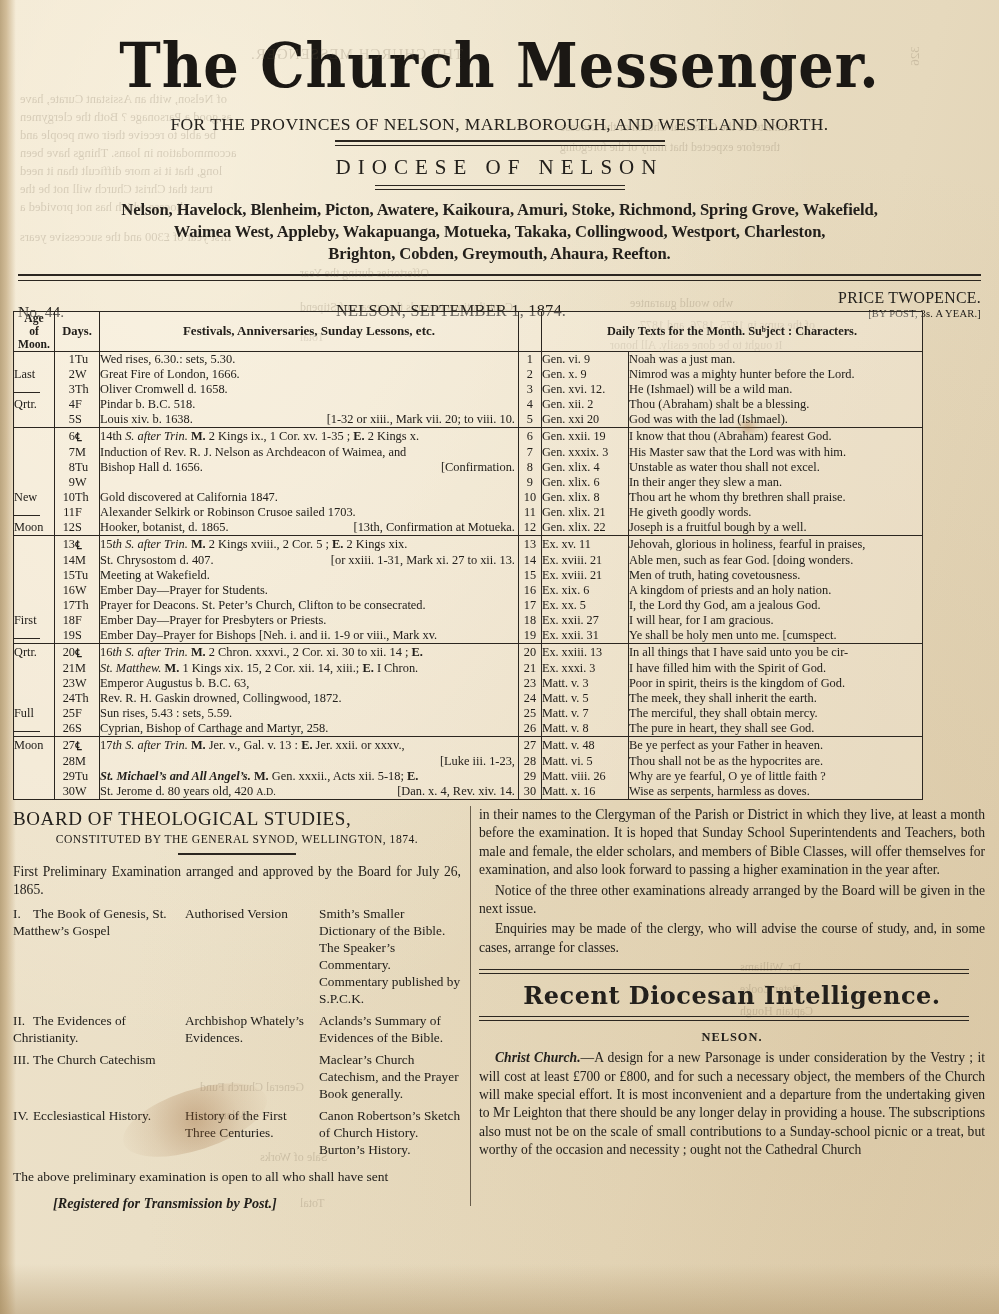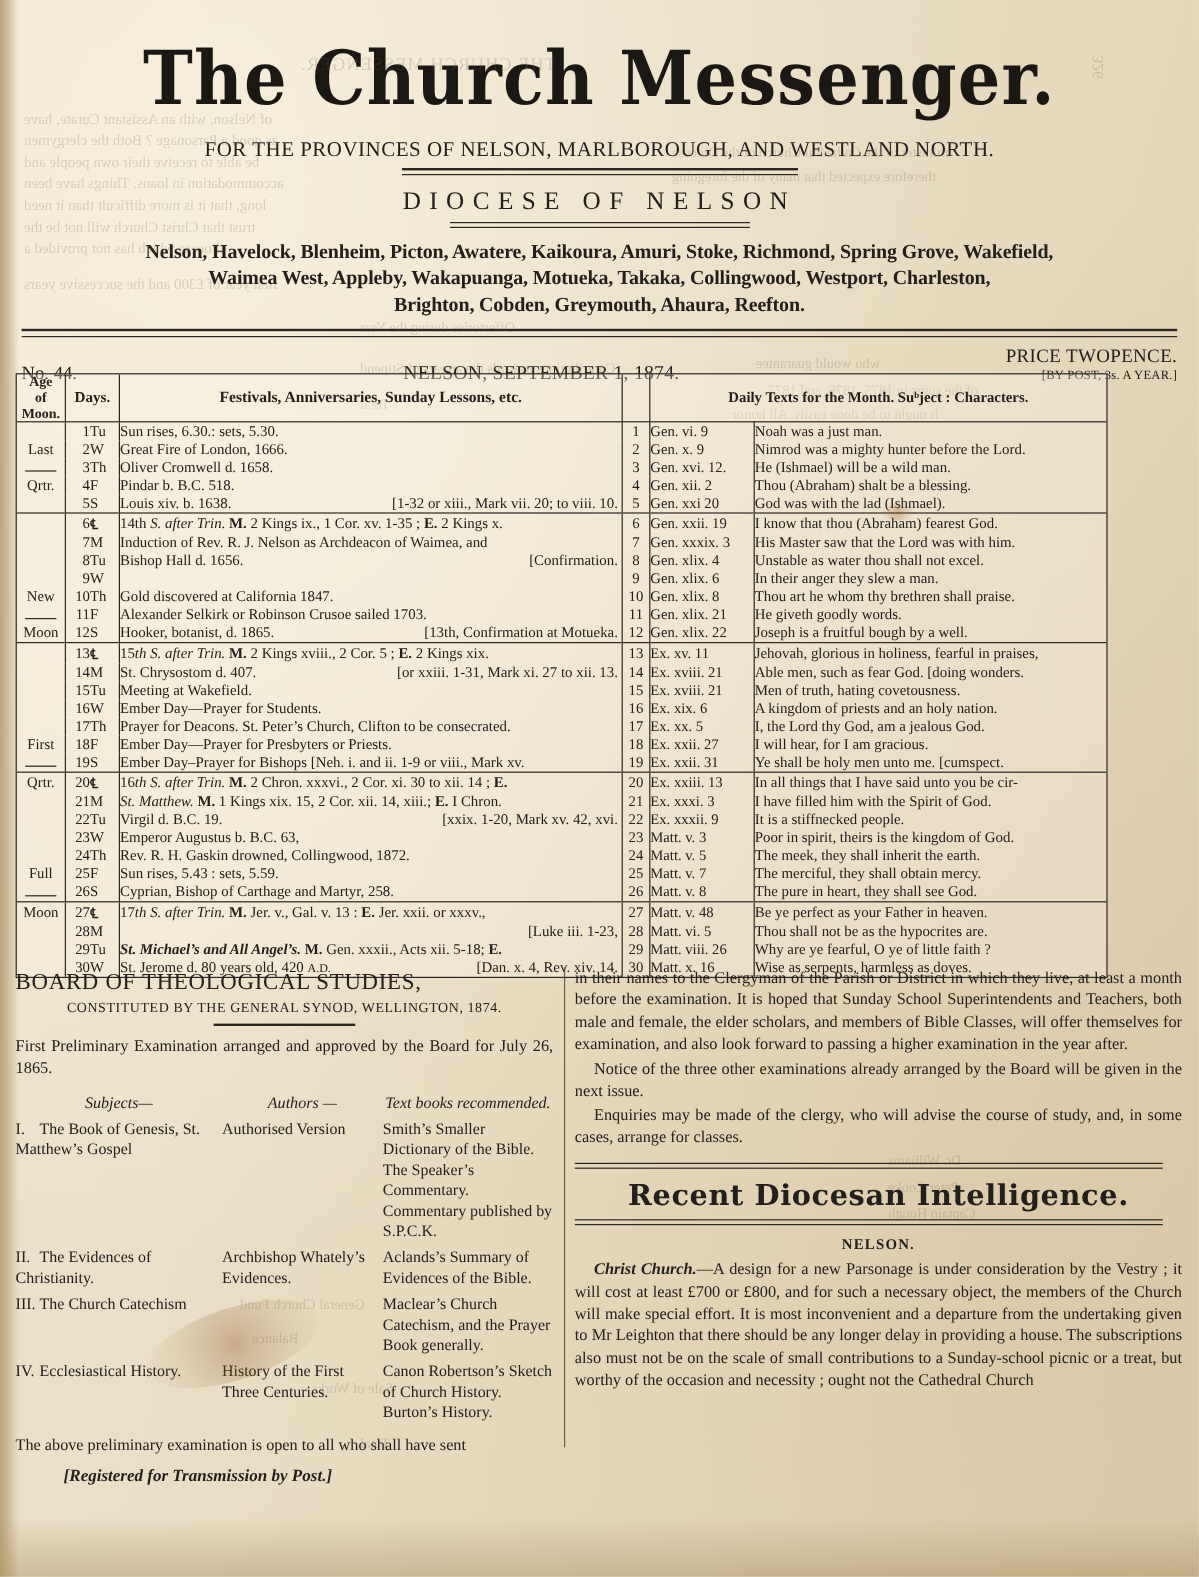--- a/index.html
+++ b/index.html
@@ -134,21 +134,21 @@
     border-right:1.6px solid #2b2620;border-bottom:1.3px solid #2b2620;
     padding:4px 0;
   }
   .hdr-dnum{width:22px;border-bottom:1.3px solid #2b2620;border-right:1.1px solid #2b2620;}
   .hdr-texts{
     text-align:center;font-size:12.3px;font-weight:bold;
     border-bottom:1.3px solid #2b2620;
     padding:4px 0;
   }
   .c-moon{
-    width:40px;text-align:center;font-size:12.3px;
+    width:40px;font-size:12.3px;
     border-right:1.1px solid #2b2620;
     line-height:1.0;
   }
   .c-dnum{
     width:20px;text-align:right;font-size:12.3px;padding-right:2px;
   }
   .c-day{
     width:24px;text-align:left;font-size:12.3px;padding-left:2px;
     border-right:1.3px solid #2b2620;
   }
@@ -276,21 +276,21 @@
           <th class="hdr-fest">Festivals, Anniversaries, Sunday Lessons, etc.</th>
           <th class="hdr-dnum"></th>
           <th class="hdr-texts" colspan="2">Daily Texts for the Month.  Suᵇject : Characters.</th>
         </tr>
       </thead>
       <tbody id="calbody">
           <tr>
             <td class="c-moon"></td>
             <td class="c-dnum">1</td>
             <td class="c-day">Tu</td>
-            <td class="c-fest">Sun rises, 6.30.:  sets, 5.30.</td>
+            <td class="c-fest">Wed rises, 6.30.:  sets, 5.30.</td>
             <td class="c-num2">1</td>
             <td class="c-ref">Gen. vi. 9</td>
             <td class="c-text">Noah was a just man.</td>
           </tr>
           <tr>
             <td class="c-moon">Last</td>
             <td class="c-dnum">2</td>
             <td class="c-day">W</td>
             <td class="c-fest">Great Fire of London, 1666.</td>
             <td class="c-num2">2</td>
@@ -463,29 +463,20 @@
             <td class="c-moon"></td>
             <td class="c-dnum">21</td>
             <td class="c-day">M</td>
             <td class="c-fest"><i>St. Matthew.</i>   <b>M.</b> 1 Kings xix. 15, 2 Cor. xii. 14, xiii.;  <b>E.</b> I Chron.</td>
             <td class="c-num2">21</td>
             <td class="c-ref">Ex. xxxi. 3</td>
             <td class="c-text">I have filled him with the Spirit of God.</td>
           </tr>
           <tr>
             <td class="c-moon"></td>
-            <td class="c-dnum">22</td>
-            <td class="c-day">Tu</td>
-            <td class="c-fest">Virgil d. B.C. 19.<span class="fest-right">[xxix. 1-20, Mark xv. 42, xvi.</span></td>
-            <td class="c-num2">22</td>
-            <td class="c-ref">Ex. xxxii. 9</td>
-            <td class="c-text">It is a stiffnecked people.</td>
-          </tr>
-          <tr>
-            <td class="c-moon"></td>
             <td class="c-dnum">23</td>
             <td class="c-day">W</td>
             <td class="c-fest">Emperor Augustus b. B.C. 63,</td>
             <td class="c-num2">23</td>
             <td class="c-ref">Matt. v. 3</td>
             <td class="c-text">Poor in spirit, theirs is the kingdom of God.</td>
           </tr>
           <tr>
             <td class="c-moon"></td>
             <td class="c-dnum">24</td>
@@ -557,25 +548,20 @@
 
   <div class="lower">
     <div class="vdiv"></div>
 
     <div class="col-left">
       <div class="bts-title">BOARD OF THEOLOGICAL STUDIES,</div>
       <div class="bts-sub">CONSTITUTED BY THE GENERAL SYNOD, WELLINGTON, 1874.</div>
       <div class="shortrule"></div>
       <div class="bts-para">First Preliminary Examination arranged and  approved  by  the  Board for July 26, 1865.</div>
 
-      <div class="hdrow">
-        <div class="hc1">Subjects—</div>
-        <div class="hc2">Authors —</div>
-        <div class="hc3">Text books recommended.</div>
-      </div>
 
       <div id="subjrows">
           <div class="srow">
             <div class="sc1"><span style="display:inline-block;width:20px;">I.</span>The Book of Genesis, St. Matthew’s Gospel</div>
             <div class="sc2">Authorised Version</div>
             <div class="sc3">Smith’s Smaller Dictionary of the Bible. The Speaker’s Commentary. Commentary published by S.P.C.K.</div>
           </div>
           <div class="srow">
             <div class="sc1"><span style="display:inline-block;width:20px;">II.</span>The  Evidences   of Christianity.</div>
             <div class="sc2">Archbishop Whately’s Evidences.</div>

